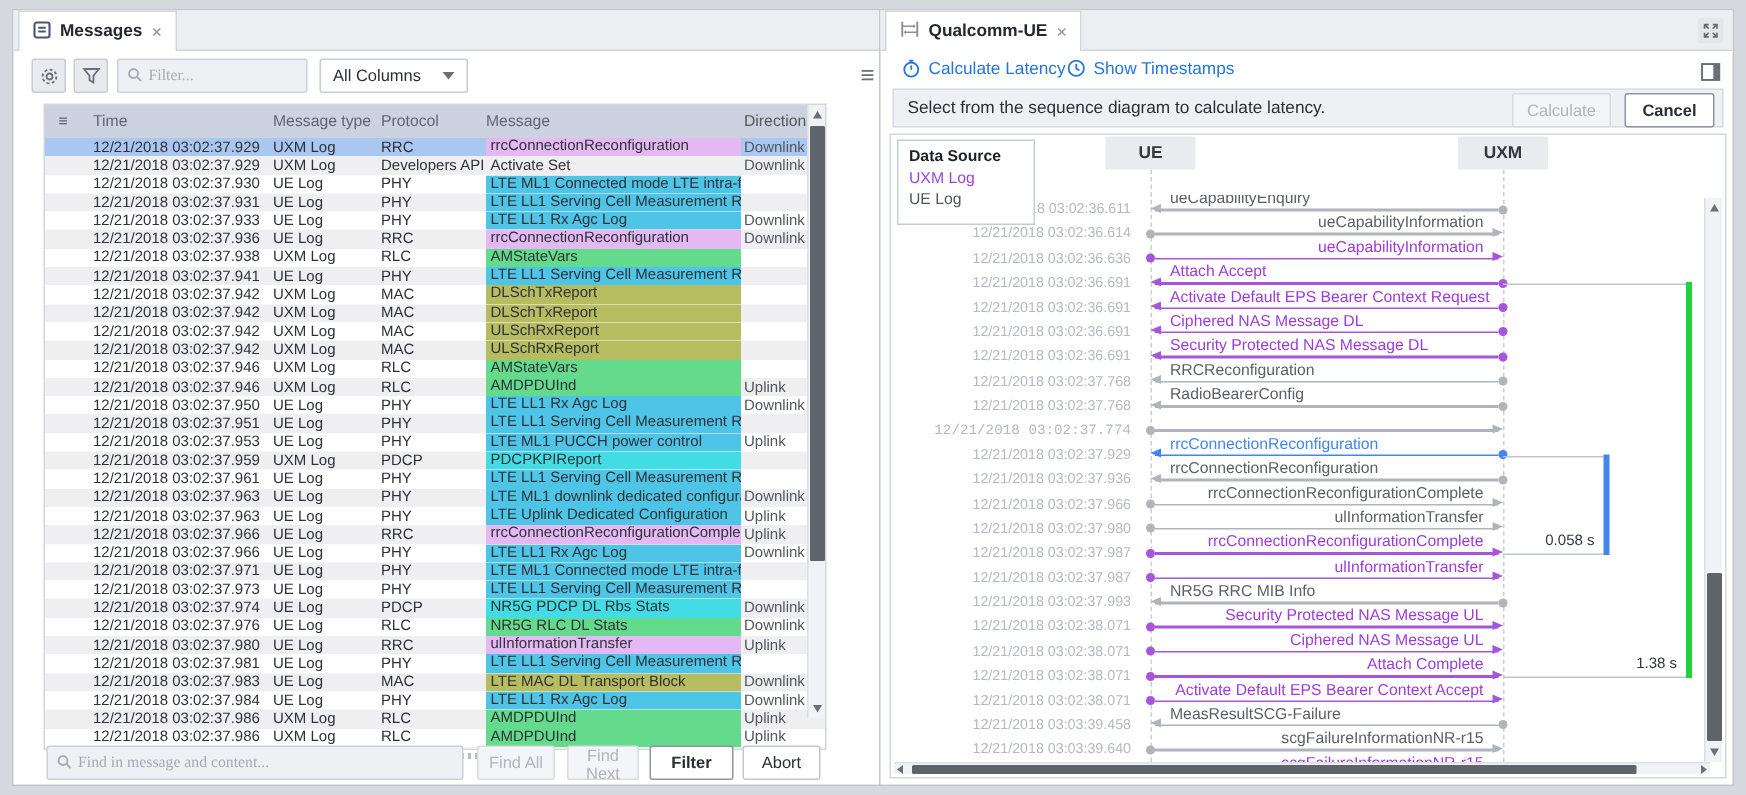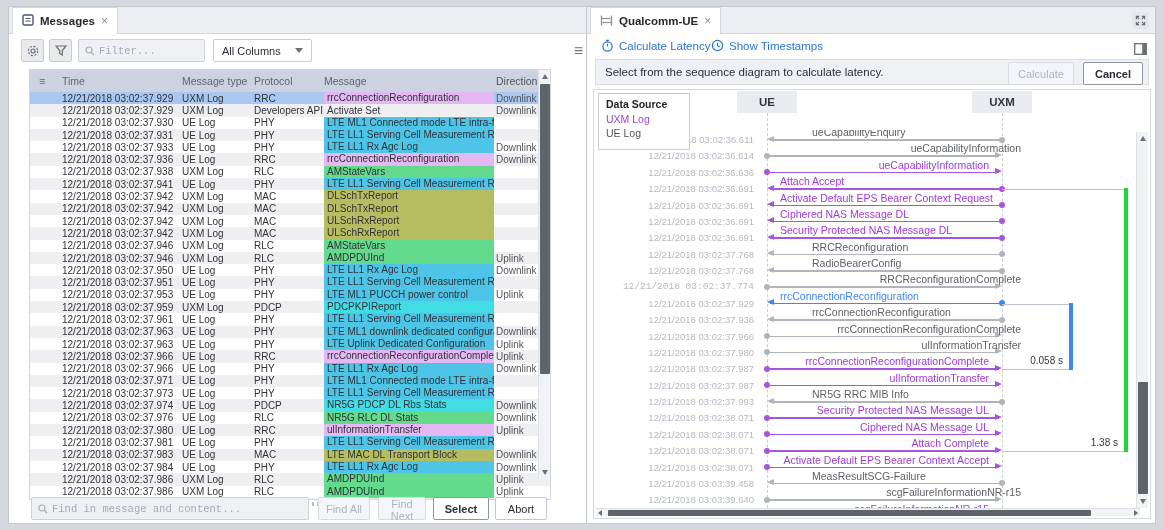--- a/index.html
+++ b/index.html
@@ -15,21 +15,21 @@
          display:flex; align-items:center; gap:6px; padding:0 9px; font-size:11.5px; font-weight:bold; color:#26282e; }
   .tabclose { color:#8b8f97; font-weight:normal; font-size:12px; cursor:pointer; }
   .expandbtn { position:absolute; right:6px; top:5px; width:17px; height:17px; display:flex; align-items:center; justify-content:center; background:#e4e6ea; border-radius:2px; }
 
   
   .toolbar { position:relative; height:34px; }
   .iconbtn { position:absolute; top:5px; width:23px; height:23px; background:#e8eaee; border:1px solid #c8ccd4; border-radius:2px;
              display:flex; align-items:center; justify-content:center; font-size:12px; color:#6a6f78; }
   .searchbox { position:absolute; display:flex; align-items:center; background:#eef0f4; border:1px solid #ccd0d8; border-radius:2px; }
   .searchbox input { border:none; background:transparent; outline:none; font-size:10.5px; color:#333; width:100%;
-                     font-family:Liberation Mono, monospace; }
+                     font-family:Liberation Serif, serif; }
   .searchbox input::placeholder { color:#a6aab2; }
   .mag { margin:0 4px 0 6px; flex:none; }
   .select { position:absolute; top:5px; height:23px; border:1px solid #c8ccd4; background:#fff; border-radius:2px;
             display:flex; align-items:center; font-size:11px; color:#2b2e34; padding:0 8px; gap:14px; }
   .chev { width:0; height:0; border-left:4px solid transparent; border-right:4px solid transparent; border-top:5px solid #6a6f78; }
   .tb-right-icon { position:absolute; top:8px; color:#6a6f78; }
 
   
   .mtable { position:absolute; left:20px; top:62px; width:522px; height:431px; border:1px solid #d3d6dc; background:#fff; overflow:hidden; }
   .thead { display:flex; height:22px; background:#ccd2df; color:#5f6673; font-size:10.5px; align-items:center; }
@@ -85,21 +85,21 @@
   .lg-item.uxm { color:#9b45d8; } .lg-item.ue { color:#53565c; }
   .actor { position:absolute; top:1px; height:22px; width:60px; background:#e9ebef; color:#33363c; font-size:11.5px; font-weight:bold;
            display:flex; align-items:center; justify-content:center; z-index:2; }
   .lifeline { position:absolute; top:23px; height:395px; width:0; border-left:1px dashed #ccced6; }
   .rowsclip { position:absolute; left:0; top:40px; width:546px; height:378px; overflow:hidden; }
   .sq-ts { position:absolute; left:20px; width:140px; text-align:right; font-size:9.5px; color:#b6b8c2; white-space:nowrap; }
   .sq-line { position:absolute; height:1.5px; }
   .sq-label { position:absolute; font-size:10.5px; white-space:nowrap; }
   .sq-dot { position:absolute; width:6px; height:6px; border-radius:50%; }
   .sq-head { position:absolute; width:0; height:0; border-top:3.5px solid transparent; border-bottom:3.5px solid transparent; }
-  .col-gray { color:#5c5f66;margin-left:32px; } .col-purple { color:#9e3bd8; } .col-blue { color:#4186f0; }
+  .col-gray { color:#5c5f66; } .col-purple { color:#9e3bd8; } .col-blue { color:#4186f0; }
   .ln-gray { background:#b2b4bc; } .ln-purple { background:#a855dd; } .ln-blue { background:#4186f0; }
   .ann-bar { position:absolute; width:4px; }
   .ann-line { position:absolute; height:1px; background:#c2c4cc; }
   .ann-label { position:absolute; font-size:10px; color:#33363c; text-align:right; white-space:nowrap; }
 </style>
 </head>
 <body>
 
 <section class="panel left">
   <div class="tabbar">
@@ -517,21 +517,21 @@
       <span class="mag">
         <svg width="10" height="10" viewBox="0 0 10 10">
             <circle cx="4" cy="4" r="3" fill="none" stroke="#a6aab2" stroke-width="1.2"></circle>
             <path d="M6.3 6.3L9 9" stroke="#a6aab2" stroke-width="1.2"></path>
           </svg>
       </span>
       <input placeholder="Find in message and content..." style="">
     </div>
     <button class="btn disabled" style="left:309px; width:52px">Find All</button>
     <button class="btn disabled" style="left:369px; width:48px">Find Next</button>
-    <button class="btn primary" style="left:424px; width:56px">Select</button>
+    <button class="btn primary" style="left:424px; width:56px">Filter</button>
     <button class="btn" style="left:486px; width:52px">Abort</button>
   </div>
 </section>
 
 <section class="panel right">
   <div class="tabbar">
     <div class="tab">
       <span>
         <svg width="13" height="11" viewBox="0 0 13 11">
             <path d="M1.5 0.5v10M11.5 0.5v10" stroke="#8b8f97" stroke-width="1.3"></path>
@@ -629,21 +629,20 @@
         <div class="sq-label col-gray" style="top: 110.625px; left: 186px;">RRCReconfiguration</div>
         <div class="sq-ts" style="top: 135px;">12/21/2018 03:02:37.768</div>
         <div class="sq-line ln-gray" style="left: 176px; top: 140px; width: 229px;"></div>
         <div class="sq-dot ln-gray" style="top: 137.5px; left: 405px;"></div>
         <div class="sq-head" style="top: 136.5px; left: 173px; border-right: 7px solid rgb(178, 180, 188);"></div>
         <div class="sq-label col-gray" style="top: 127px; left: 186px;">RadioBearerConfig</div>
         <div class="sq-ts" style="top: 151.375px; font-family: Liberation Mono, monospace;">12/21/2018 03:02:37.774</div>
         <div class="sq-line ln-gray" style="left: 176px; top: 156.375px; width: 229px;"></div>
         <div class="sq-dot ln-gray" style="top: 153.875px; left: 170px;"></div>
         <div class="sq-head" style="top: 152.875px; left: 401px; border-left: 7px solid rgb(178, 180, 188);"></div>
-        <div class="sq-label col-gray" style="top: 143.375px; left: 186px; width: 209px; text-align: right;">RRCReconfigurationComplete</div>
         <div class="sq-ts" style="top: 167.75px;">12/21/2018 03:02:37.929</div>
         <div class="sq-line ln-blue" style="left: 176px; top: 172.75px; width: 229px;"></div>
         <div class="sq-dot ln-blue" style="top: 170.25px; left: 405px;"></div>
         <div class="sq-head" style="top: 169.25px; left: 173px; border-right: 7px solid rgb(65, 134, 240);"></div>
         <div class="sq-label col-blue" style="top: 159.75px; left: 186px;">rrcConnectionReconfiguration</div>
         <div class="sq-ts" style="top: 184.125px;">12/21/2018 03:02:37.936</div>
         <div class="sq-line ln-gray" style="left: 176px; top: 189.125px; width: 229px;"></div>
         <div class="sq-dot ln-gray" style="top: 186.625px; left: 405px;"></div>
         <div class="sq-head" style="top: 185.625px; left: 173px; border-right: 7px solid rgb(178, 180, 188);"></div>
         <div class="sq-label col-gray" style="top: 176.125px; left: 186px;">rrcConnectionReconfiguration</div>

